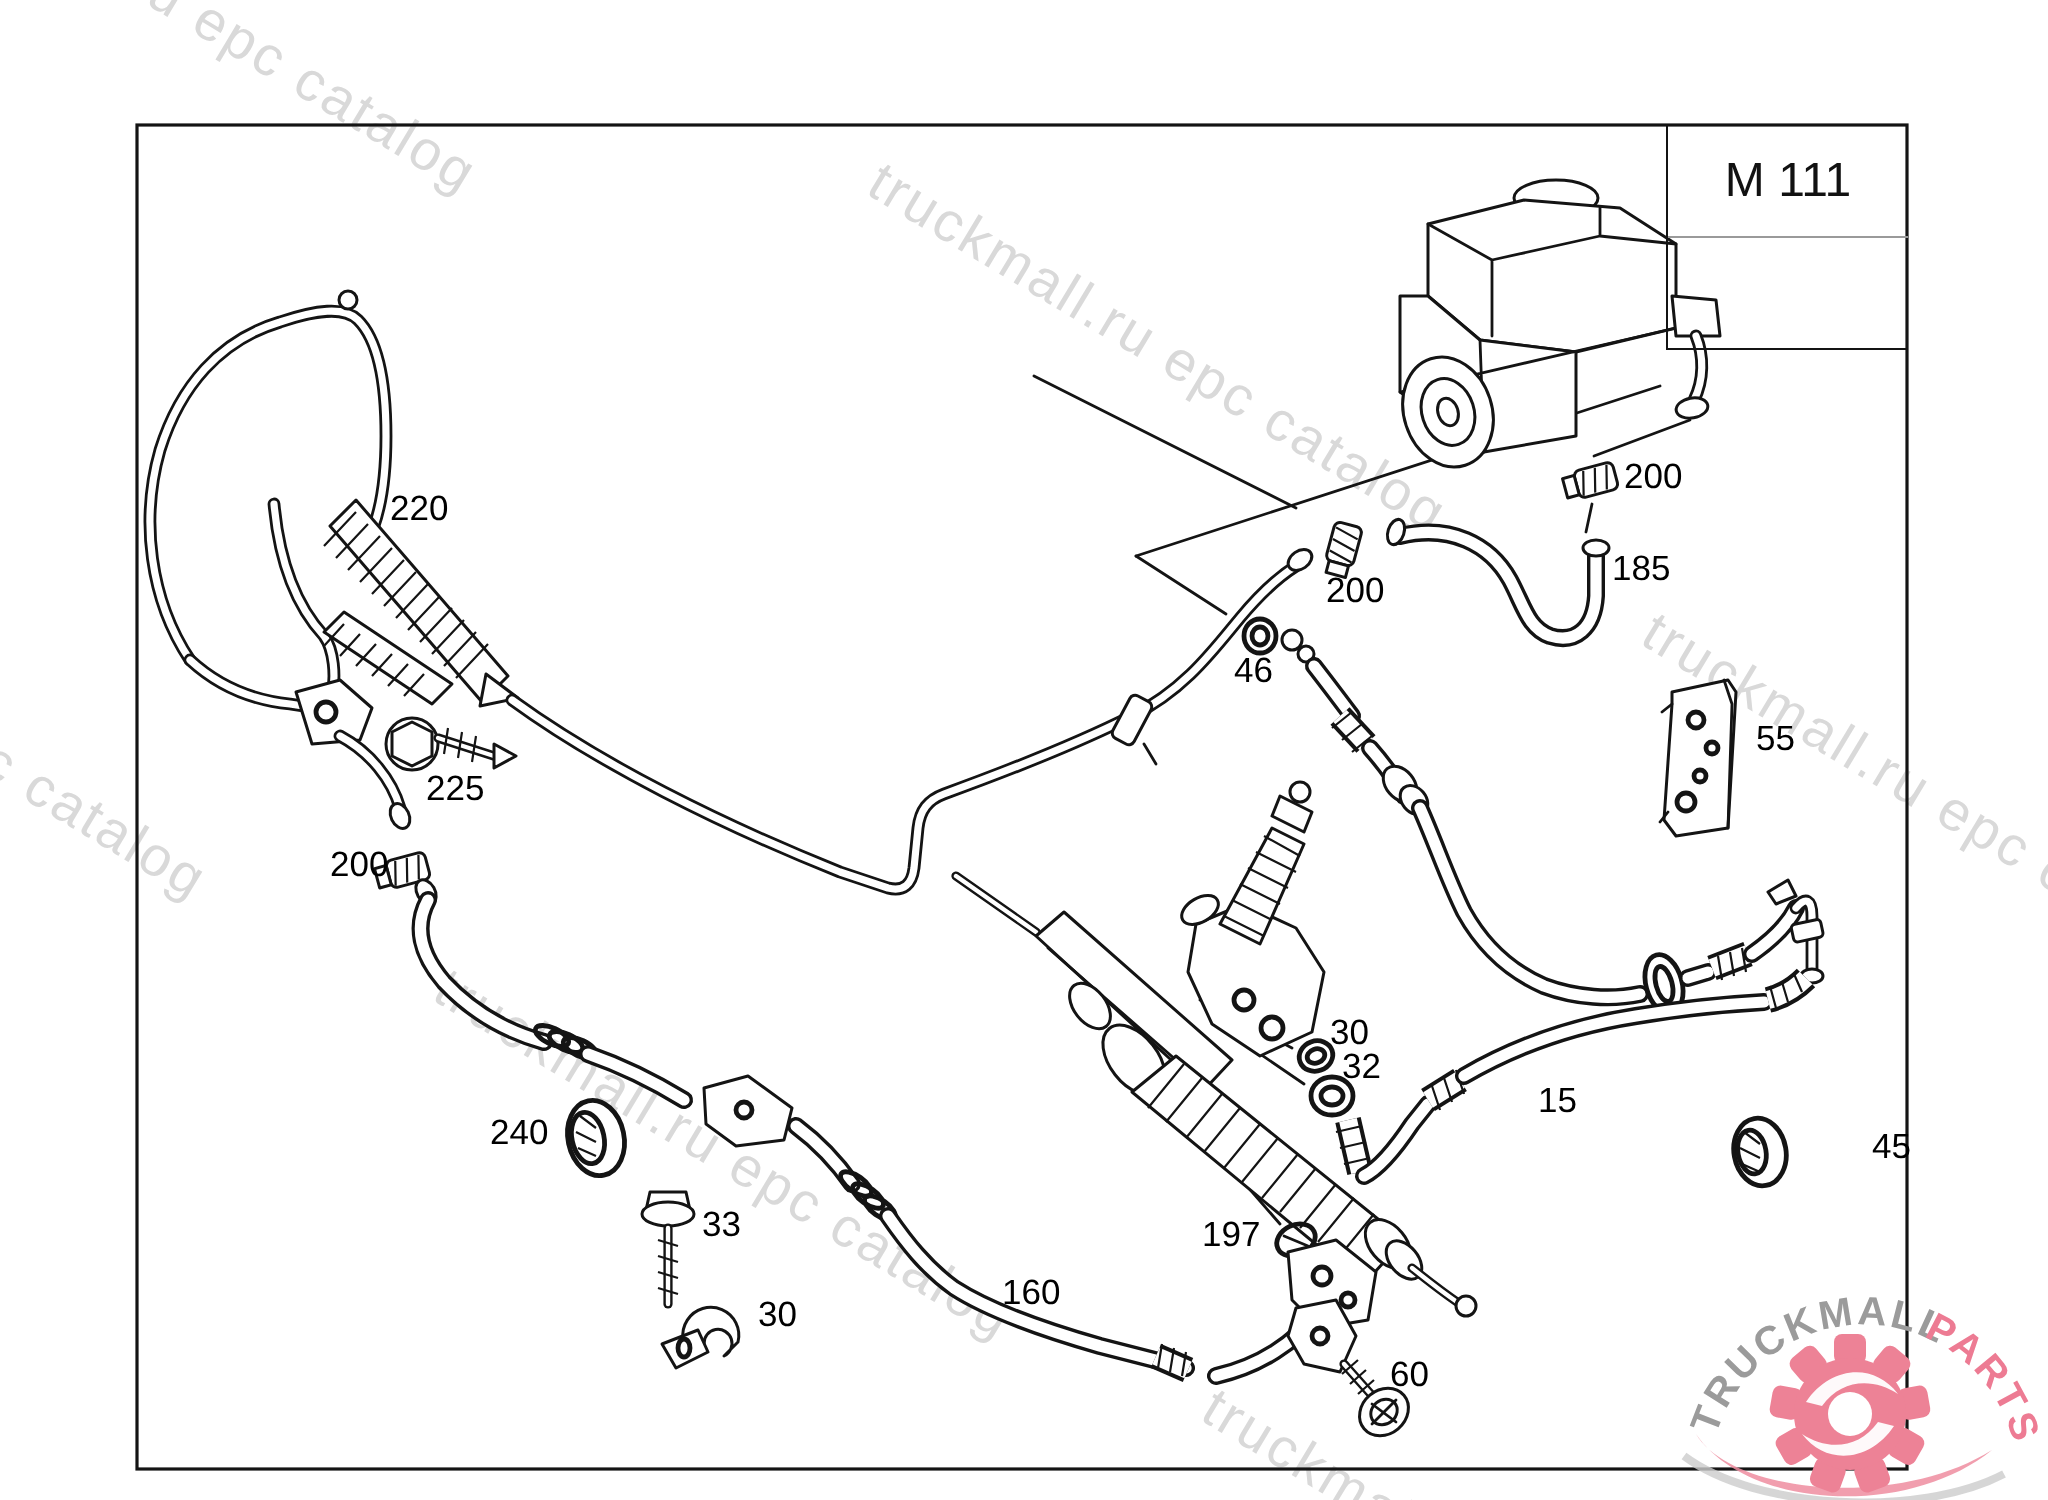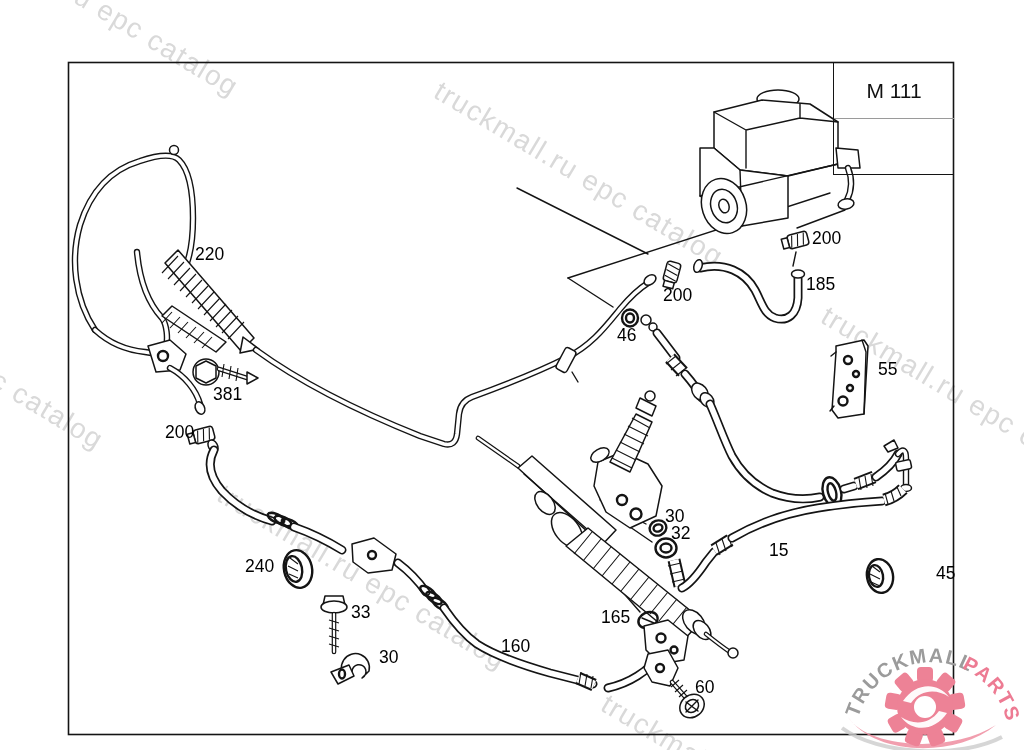--- a/index.html
+++ b/index.html
@@ -22,21 +22,21 @@
   .thin-i{fill:none;stroke:#ffffff;stroke-width:2.2;stroke-linecap:round}
   .knurl-o{fill:none;stroke:#141414;stroke-width:13;stroke-linecap:butt}
   .knurl-i{fill:none;stroke:#ffffff;stroke-width:9;stroke-linecap:butt}
   .ring{fill:none;stroke:#141414;stroke-width:2.4}
   .hatch{stroke:#141414;stroke-width:1.1}
 
   
   .mtable{position:absolute;left:833px;top:63px;width:120px;height:111px;z-index:3;
           border-left:1.6px solid #141414;border-bottom:1.6px solid #141414}
   .mrow{height:55px;display:flex;align-items:center;justify-content:center;
-        font-size:21px;color:#111;cursor:pointer}
+        font-size:24px;color:#111;cursor:pointer}
   .mrow.first{border-bottom:1px solid #9a9a9a}
 
   
   .callout{position:absolute;z-index:3;font-size:17.5px;color:#000;cursor:pointer;
            line-height:1}
 
   
   .logo{position:absolute;left:830px;top:633px;width:200px;height:120px;z-index:4}
   .logo text{font-family:"Liberation Sans",sans-serif;font-weight:700;font-size:20px;
              letter-spacing:1.5px}
@@ -308,36 +308,36 @@
     <circle class="ring" cx="843" cy="401" r="4.5"></circle>
     <path class="ln" d="M836 352 l-5 4 M834 406 l-4 5"></path>
   </g>
 </svg>
 
 <div class="mtable">
   <div class="mrow first">M 111</div>
 </div>
 
 <div class="callout" style="left:195px;top:246px">220</div>
-<div class="callout" style="left:213px;top:386px">381</div>
+<div class="callout" style="left:213px;top:386px">225</div>
 <div class="callout" style="left:165px;top:424px">200</div>
 <div class="callout" style="left:663px;top:287px">200</div>
 <div class="callout" style="left:812px;top:230px">200</div>
 <div class="callout" style="left:806px;top:276px">185</div>
 <div class="callout" style="left:617px;top:327px">46</div>
 <div class="callout" style="left:878px;top:361px">55</div>
 <div class="callout" style="left:665px;top:508px">30</div>
 <div class="callout" style="left:671px;top:525px">32</div>
 <div class="callout" style="left:769px;top:542px">15</div>
 <div class="callout" style="left:936px;top:565px">45</div>
 <div class="callout" style="left:245px;top:558px">240</div>
 <div class="callout" style="left:351px;top:604px">33</div>
 <div class="callout" style="left:379px;top:649px">30</div>
 <div class="callout" style="left:501px;top:638px">160</div>
-<div class="callout" style="left:601px;top:609px">165</div>
+<div class="callout" style="left:601px;top:609px">197</div>
 <div class="callout" style="left:695px;top:679px">60</div>
 
 <svg class="logo" viewBox="0 0 200 120">
   <defs>
     <path id="logoArc" d="M 28 85 A 77 77 0 0 1 177 89"></path>
   </defs>
 
   <path d="M18 84 C36 114 118 122 166 92 C124 126 44 122 18 84 Z" fill="#ef8da0" opacity="0.85"></path>
   <path d="M12 95 C48 122 130 126 172 104" fill="none" stroke="#cccccc" stroke-width="4" opacity="0.8"></path>
 

